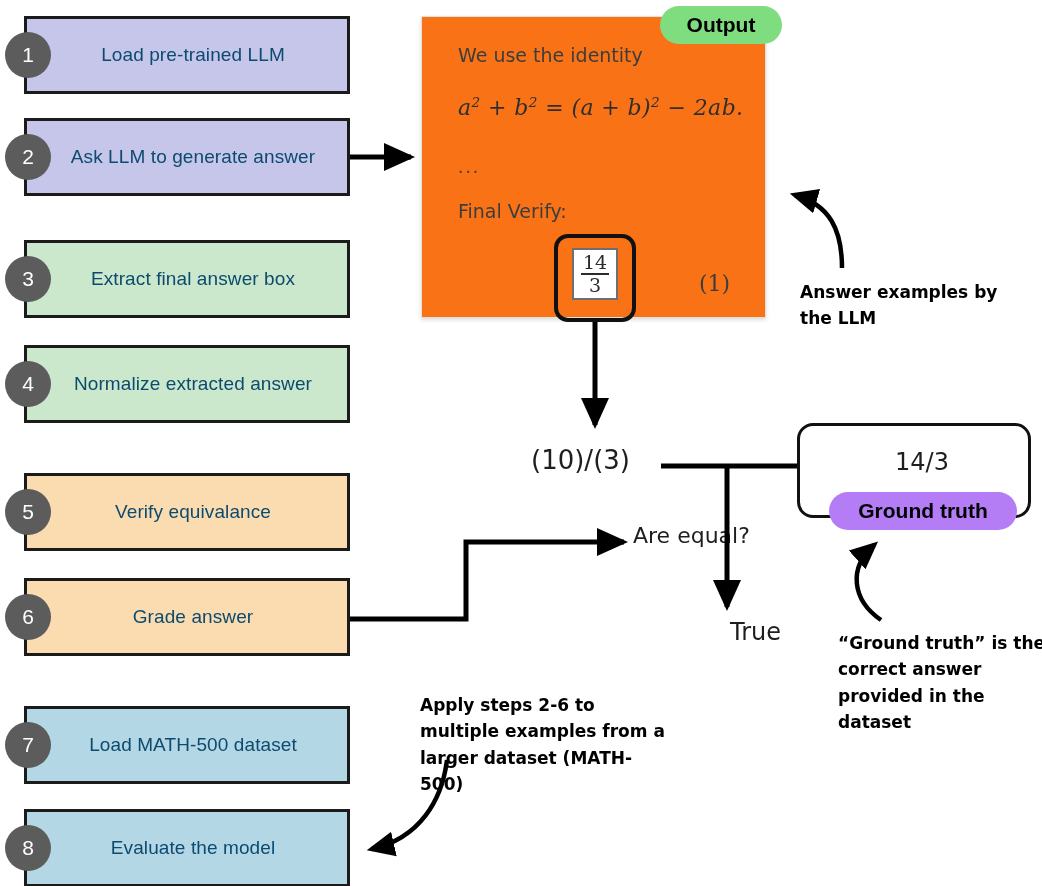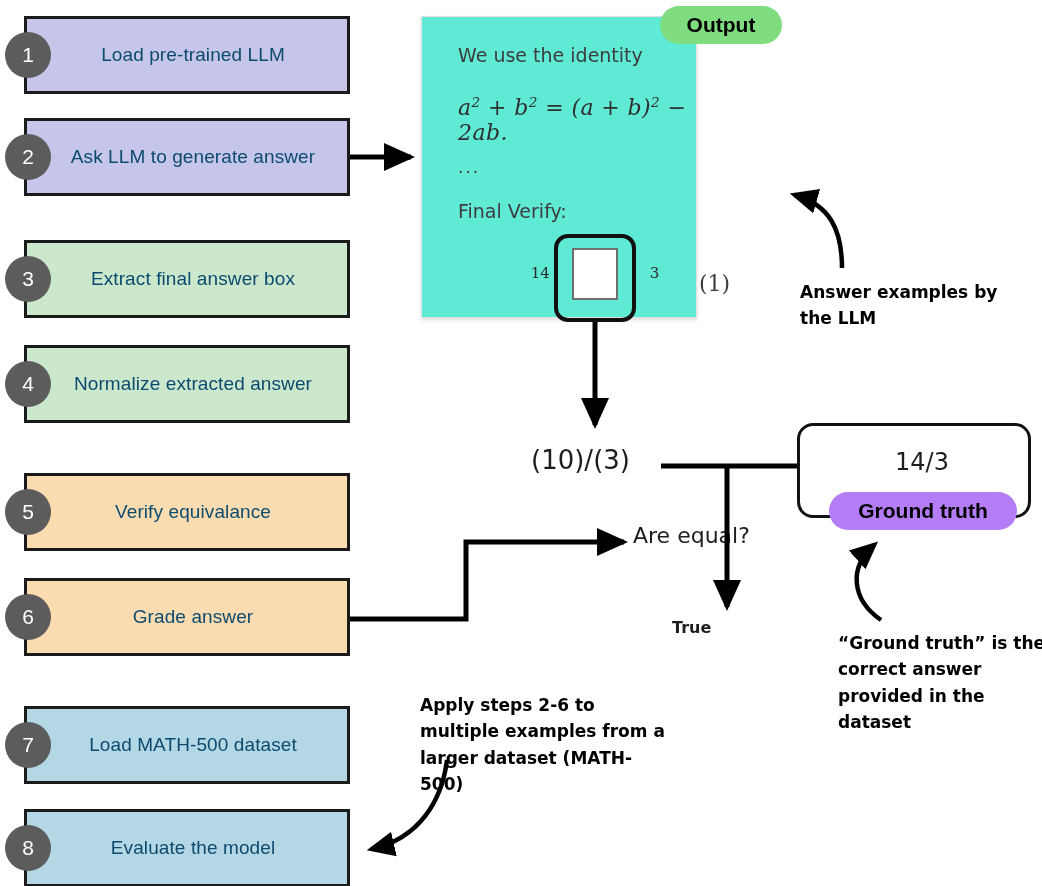--- a/index.html
+++ b/index.html
@@ -55,23 +55,23 @@
     align-items: center;
     justify-content: center;
     z-index: 5;
   }
 
   
   #output-card {
     position: absolute;
     left: 421px;
     top: 16px;
-    width: 276px;
+    width: 345px;
     height: 302px;
-    background: #5eead4;
+    background: #f97316;
     border: 1px solid #e2e2e2;
     box-shadow: 0 2px 4px rgba(0,0,0,0.14);
     box-sizing: border-box;
   }
   .card-line {
     position: absolute;
     left: 36px;
     font-size: 19px;
     color: #3d3d3d;
     font-family: "DejaVu Sans", sans-serif;
@@ -142,27 +142,26 @@
     border: 2px solid #6f6f6f;
     box-sizing: border-box;
     display: flex;
     align-items: center;
     justify-content: center;
     z-index: 13;
     background: #ffffff;
   }
   .frac {
     display: inline-flex;
-    flex-direction: row;
+    flex-direction: column;
     align-items: center;
     font-family: "DejaVu Serif", serif;
-    font-size: 15px;
+    font-size: 19px;
     line-height: 1.04;
     color: #2b2b2b;
-    gap: 48px;
   }
   .frac .num { padding: 0 2px; }
   .frac .bar {
     width: 100%;
     height: 1.5px;
     background: #2b2b2b;
     margin: 1px 0;
   }
 
   
@@ -175,24 +174,23 @@
     left: 531px;
     top: 445px;
     font-size: 26px;
   }
   #are-equal-text {
     left: 633px;
     top: 523px;
     font-size: 22px;
   }
   #true-text {
-    left: 672px;
+    left: 730px;
     top: 618px;
-    font-size: 16px;
-    font-weight: bold;
+    font-size: 24px;
   }
 
   
   #gt-card {
     position: absolute;
     left: 797px;
     top: 423px;
     width: 234px;
     height: 95px;
     border: 3px solid #111111;

